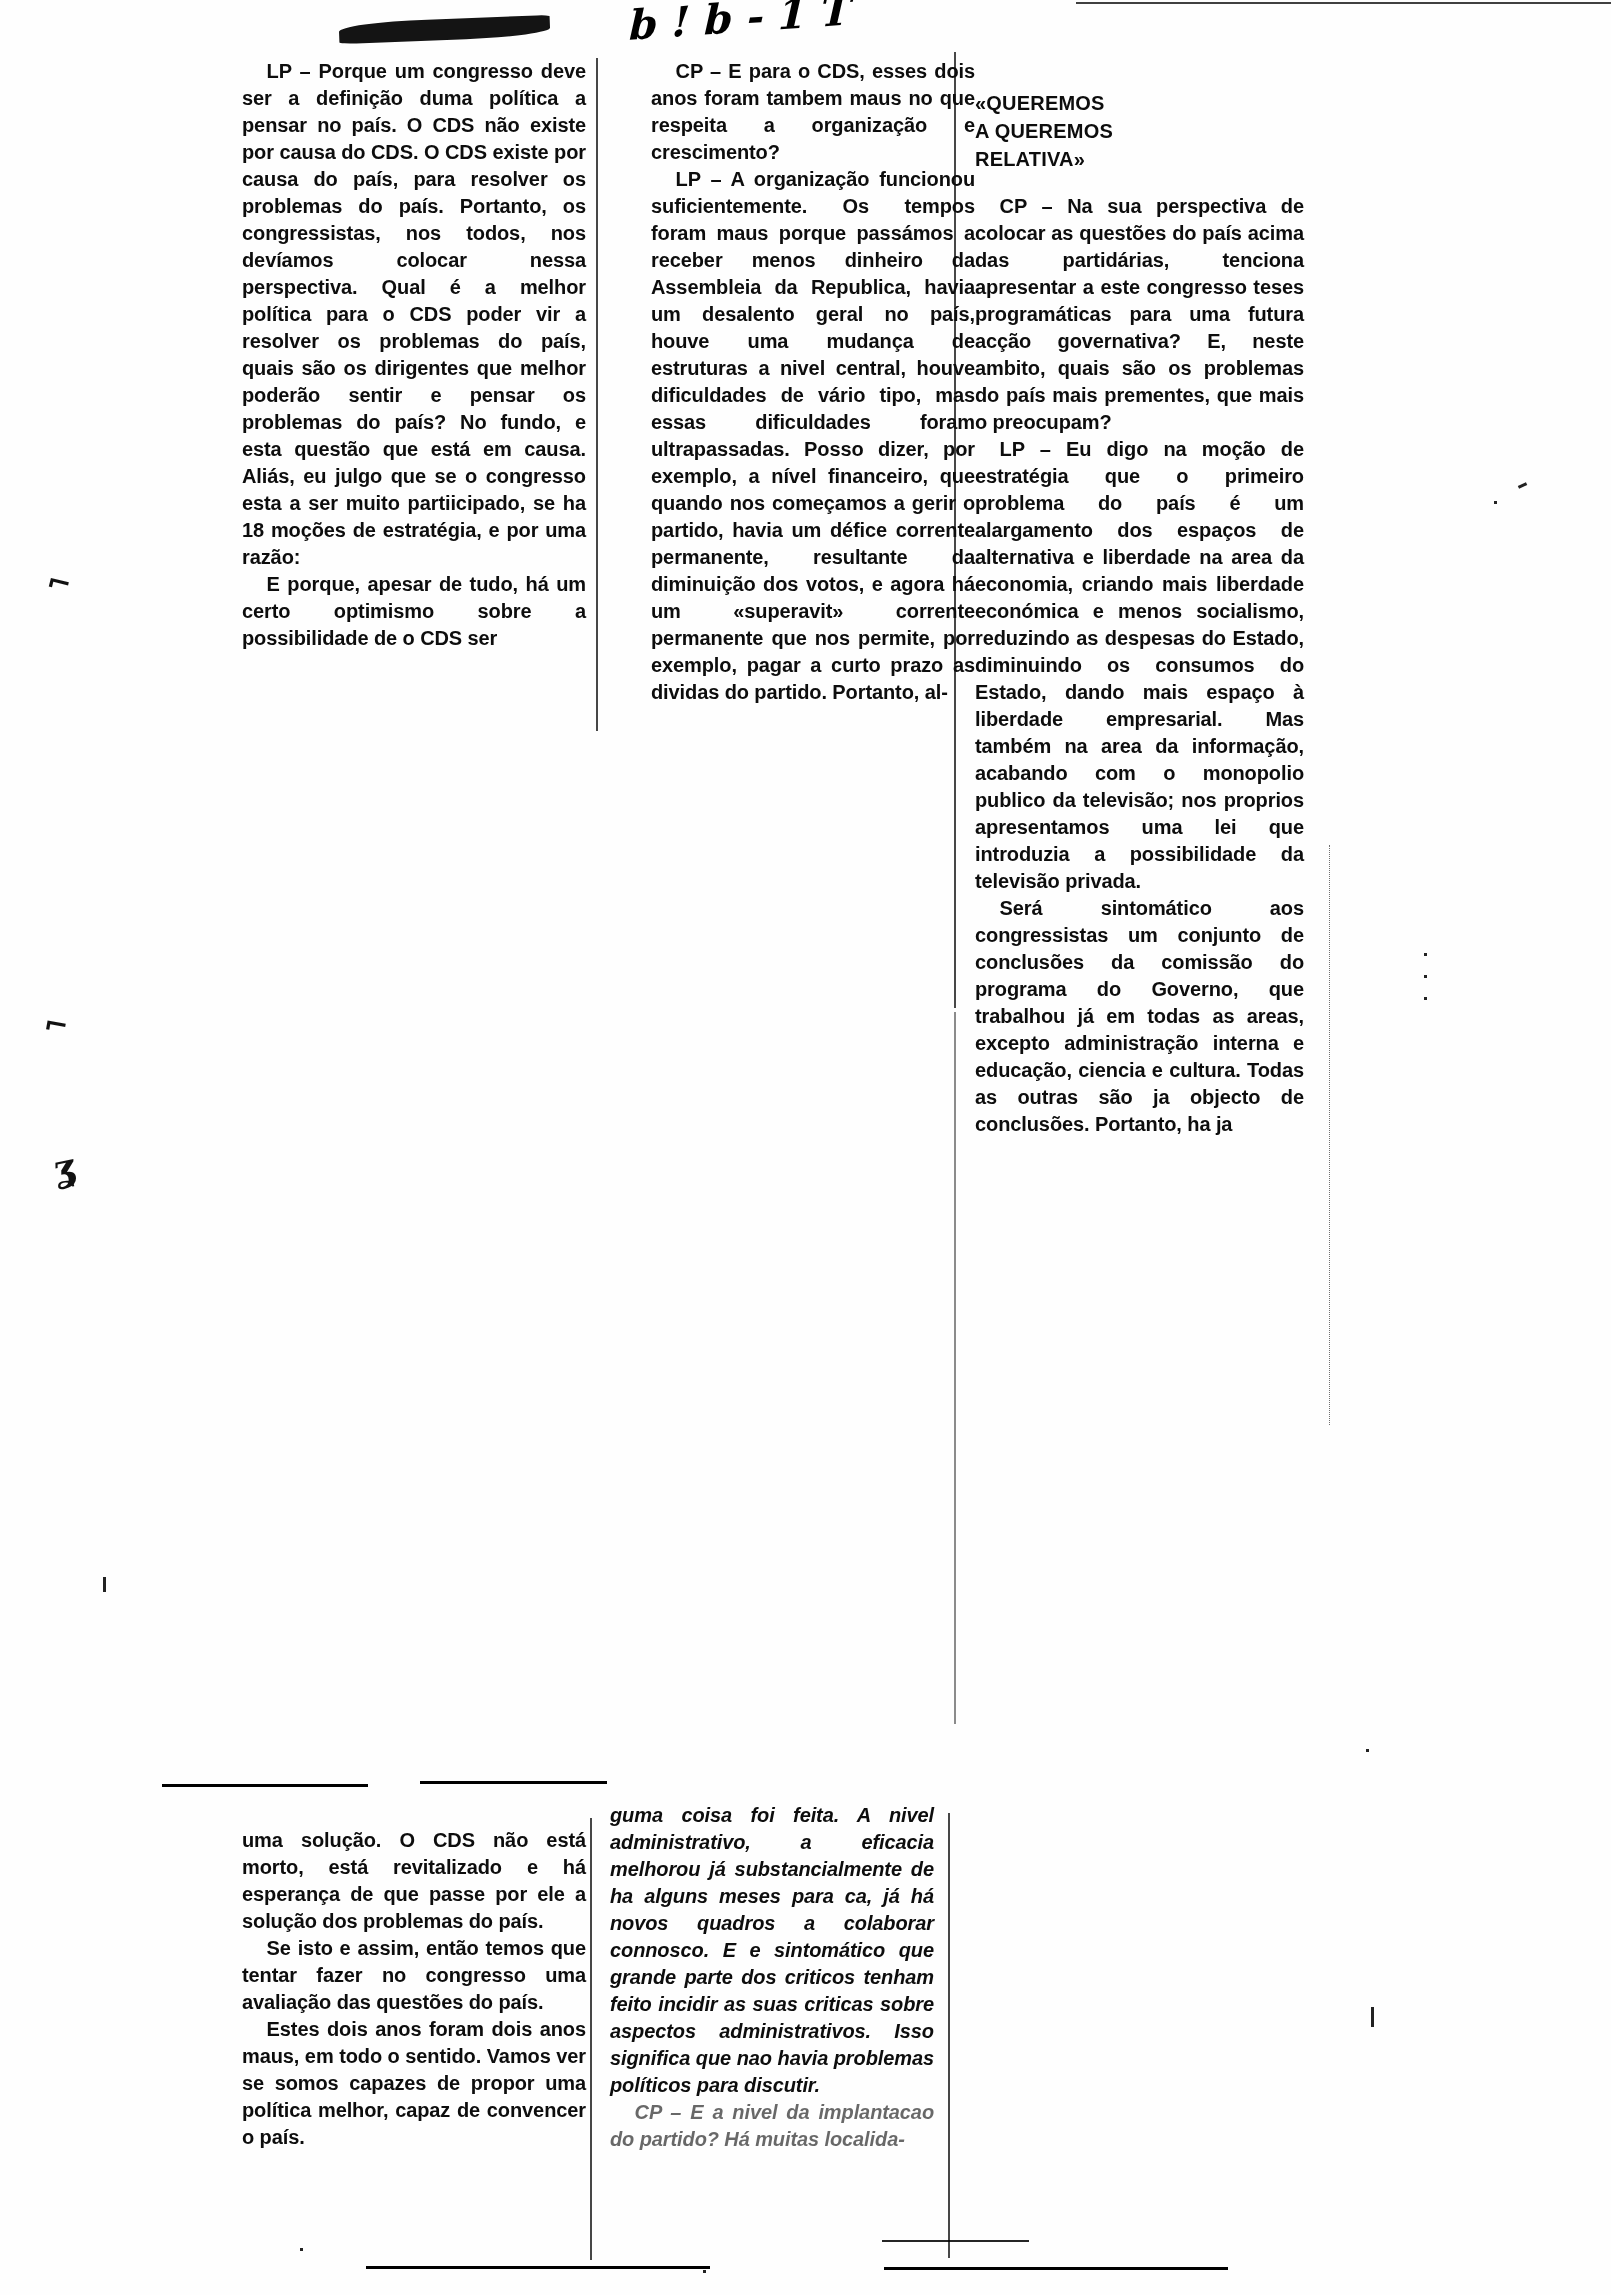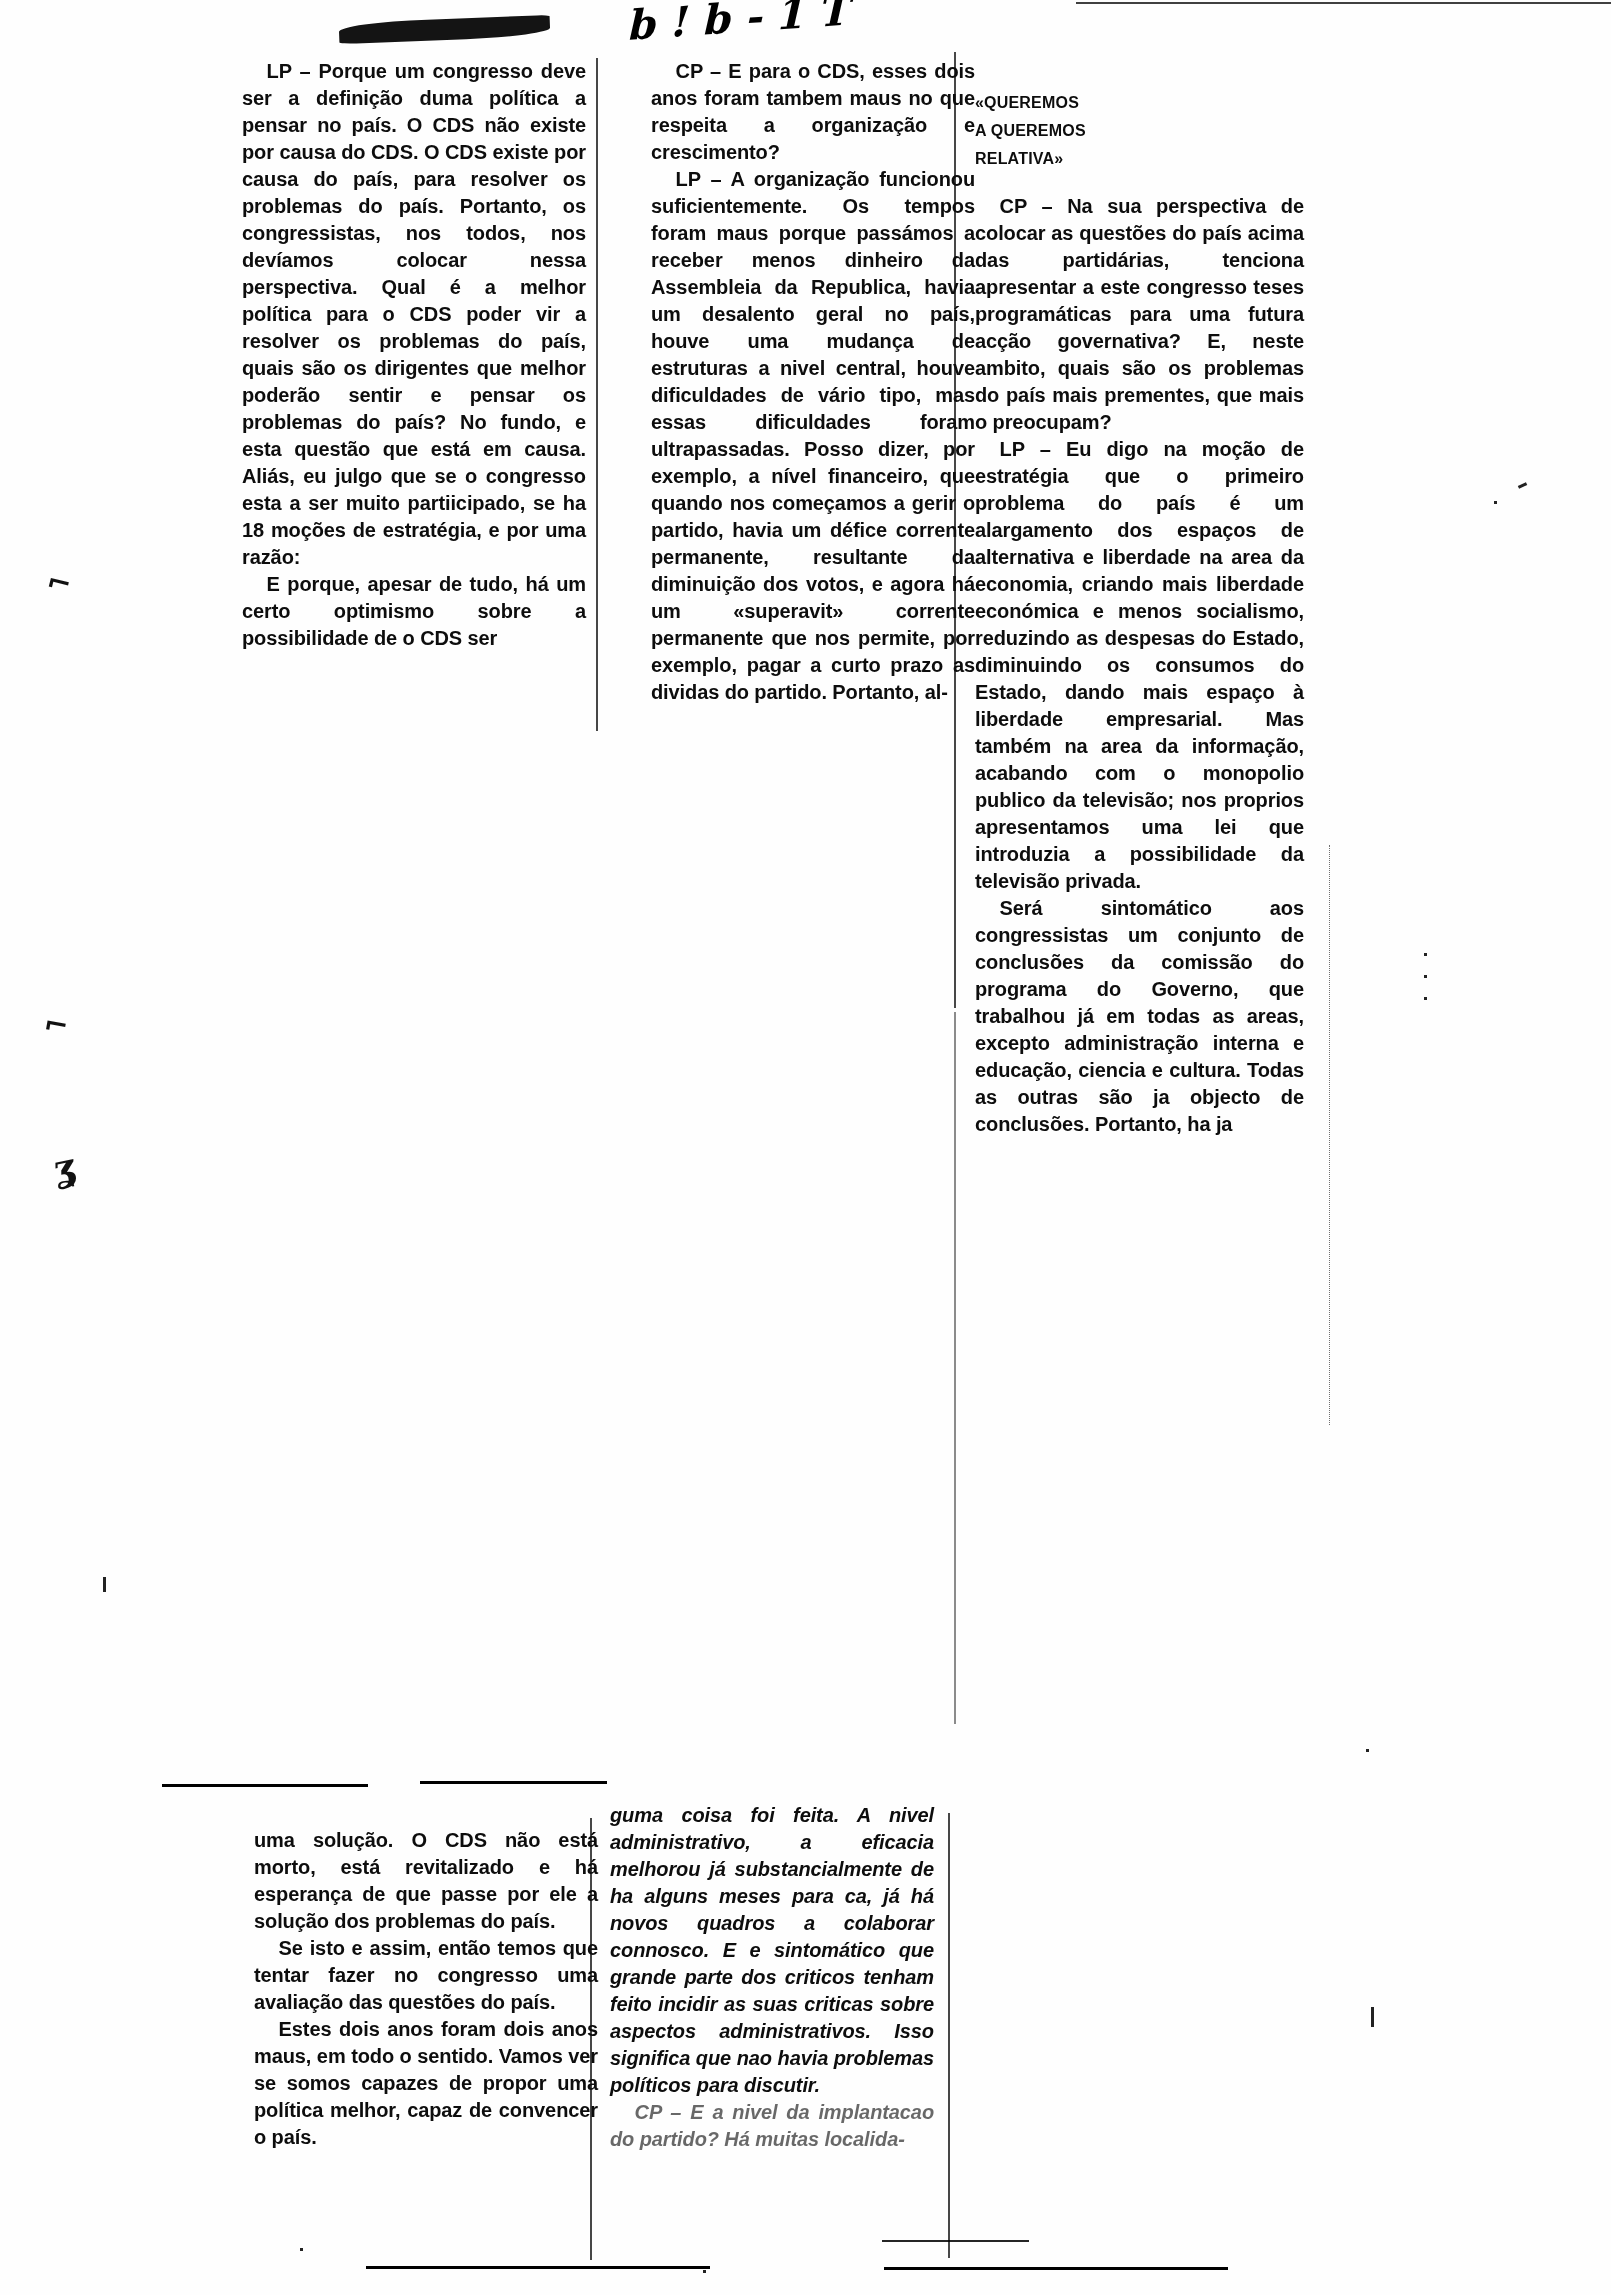--- a/index.html
+++ b/index.html
@@ -63,21 +63,21 @@
     margin: 0;
   }
   .col p.indent {
     text-indent: 24.6px;
   }
   .col p.cont {
     text-indent: 0;
   }
   .subhead {
     font-weight: 700;
-    font-size: 16px;
+    font-size: 20px;
     line-height: 28px;
     letter-spacing: 0.2px;
     text-align: left;
     margin: 0;
   }
   .subhead-block { margin-top: 30.5px; margin-bottom: 20.6px; }
 
   
   .vrule {
     position: absolute;
@@ -171,21 +171,21 @@
       <p class="subhead">«QUEREMOS</p>
       <p class="subhead">A QUEREMOS</p>
       <p class="subhead">RELATIVA»</p>
     </div>
 
     <p class="indent">CP – Na sua perspectiva de colocar as questões do país acima das partidárias, tenciona apresentar a este congresso teses programáticas para uma futura acção governativa? E, neste ambito, quais são os problemas do país mais prementes, que mais o preocupam?</p>
     <p class="indent">LP – Eu digo na moção de estratégia que o primeiro problema do país é um alargamento dos espaços de alternativa e liberdade na area da economia, criando mais liberdade económica e menos socialismo, reduzindo as despesas do Estado, diminuindo os consumos do Estado, dando mais espaço à liberdade empresarial. Mas também na area da informação, acabando com o monopolio publico da televisão; nos proprios apresentamos uma lei que introduzia a possibilidade da televisão privada.</p>
     <p class="indent">Será sintomático aos congressistas um conjunto de conclusões da comissão do programa do Governo, que trabalhou já em todas as areas, excepto administração interna e educação, ciencia e cultura. Todas as outras são ja objecto de conclusões. Portanto, ha ja</p>
   </div>
 
-  <div class="col" style="left:242px; top:1827px; width:344px;margin-left:12px;">
+  <div class="col" style="left:242px; top:1827px; width:344px;">
     <p class="cont">uma solução. O CDS não está morto, está revitalizado e há esperança de que passe por ele a solução dos problemas do país.</p>
     <p class="indent">Se isto e assim, então temos que tentar fazer no congresso uma avaliação das questões do país.</p>
     <p class="indent">Estes dois anos foram dois anos maus, em todo o sentido. Vamos ver se somos capazes de propor uma política melhor, capaz de convencer o país.</p>
   </div>
 
   <div class="col" style="left:610px; top:1802px; width:324px;font-style:italic;">
     <p class="cont">guma coisa foi feita. A nivel administrativo, a eficacia melhorou já substancialmente de ha alguns meses para ca, já há novos quadros a colaborar connosco. E e sintomático que grande parte dos criticos tenham feito incidir as suas criticas sobre aspectos administrativos. Isso significa que nao havia problemas políticos para discutir.</p>
     <p class="indent" style="opacity:.62;">CP – E a nivel da implantacao do partido? Há muitas localida-</p>
   </div>
 

